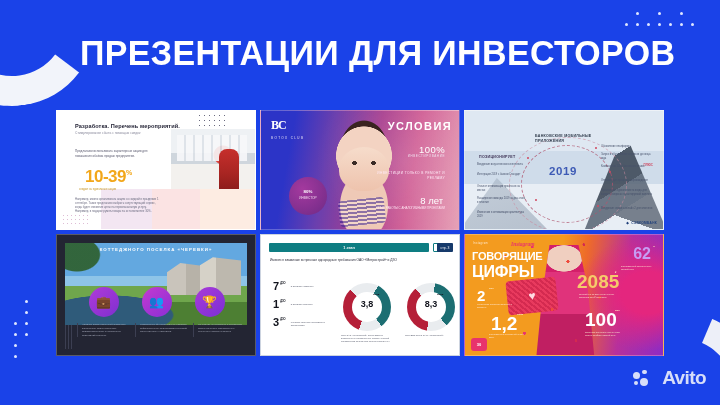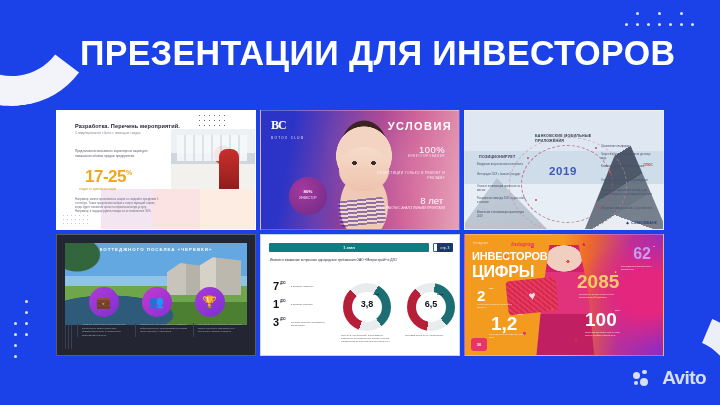--- a/index.html
+++ b/index.html
@@ -396,21 +396,21 @@
         <i></i>
         <i></i>
         <i></i>
         <i></i>
         <i></i>
         <i></i>
     </div>
     <div class="t-title">Разработка. Перечень мероприятий.</div>
     <div class="t-sub">Стимулирование сбыта с помощью скидок</div>
     <div class="t-body">Предлагаем использовать характерные акции для повышения объёма продаж предприятия.</div>
-    <div class="t-big"><span>17-25</span><sup>%</sup></div>
+    <div class="t-big"><span>10-39</span><sup>%</sup></div>
     <div class="t-cap">скидки на единичные акции</div>
     <div class="t-foot">Например, можно организовать акцию со скидкой в праздники 1 сентября. Также предлагаем выбрать сопутствующий сервис, когда будет снижение цены на первоначальную услугу. Например, в подарок румян-товара на остатки менее 30%.</div>
   </div>
 
   <div class="slide s2">
     <div class="face"></div>
     <div class="neck"></div>
     <div class="logo-bc">BC</div>
     <div class="logo-sub">BOTOX CLUB</div>
     <div class="h-usl">УСЛОВИЯ</div>
@@ -490,32 +490,32 @@
         <span class="ntxt">с инвест проекта находится в банкротстве</span>
       </div>
     </div>
 
     <div class="donut d1"></div>
     <div class="dval dv1">3,8</div>
     <div class="dunit du1">млрд</div>
     <div class="dcap dc1">долг ОАО «Метрострой» перед ДЗО за выполненные строительные работы (в строй обязательств зачёта долг станет 8 млрд руб.)</div>
 
     <div class="donut d2"></div>
-    <div class="dval dv2">6,5</div>
+    <div class="dval dv2">8,3</div>
     <div class="dunit du2">млрд</div>
     <div class="dcap dc2">долг ДЗО перед ОАО «Метрострой»</div>
   </div>
 
   <div class="slide s6">
     <div class="girl"></div>
     <div class="heartbox">♥</div>
     <div class="conf"></div>
     <div class="brandtag">Instagram</div>
     <div class="script">Instagram</div>
-    <div class="h1">ИНВЕСТОРОВ</div>
+    <div class="h1">ГОВОРЯЩИЕ</div>
     <div class="h2">ЦИФРЫ</div>
 
     <div class="num n62">62</div>
     <div class="num n2085">2085</div>
     <div class="num n2">2</div>
     <div class="num n12">1,2</div>
     <div class="num n200">100</div>
 
     <div class="nsm" style="right:8px;  top:10px">%</div>
     <div class="nsm" style="left:150px; top:36px">₽</div>

